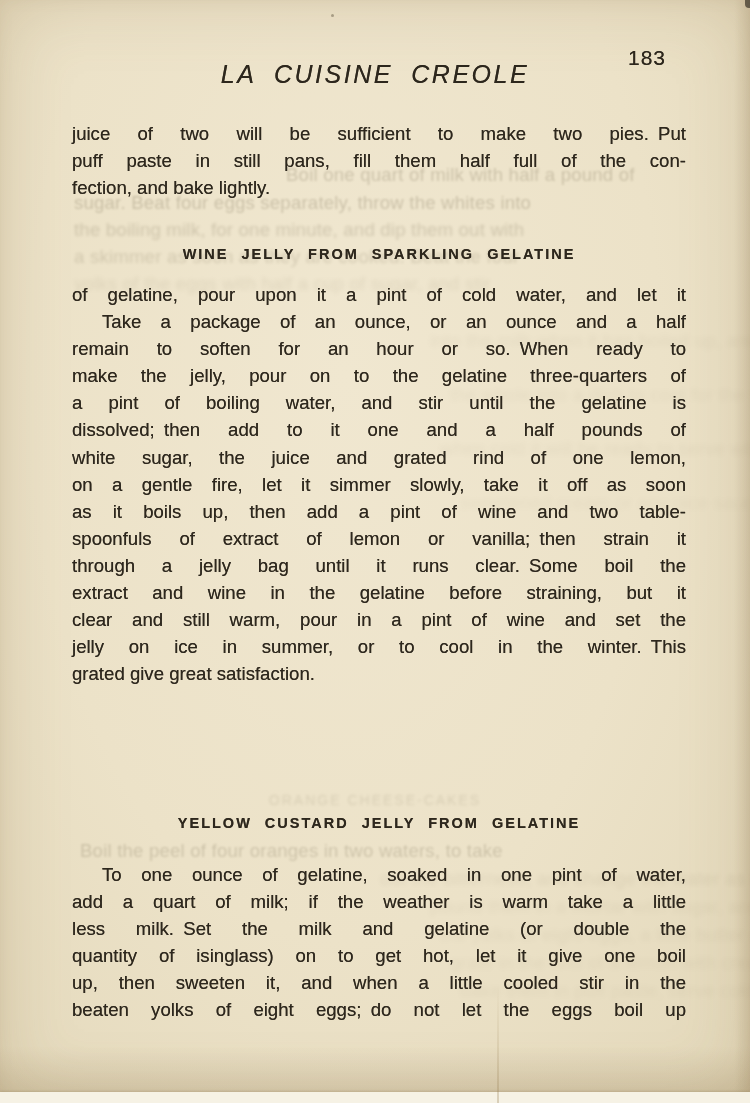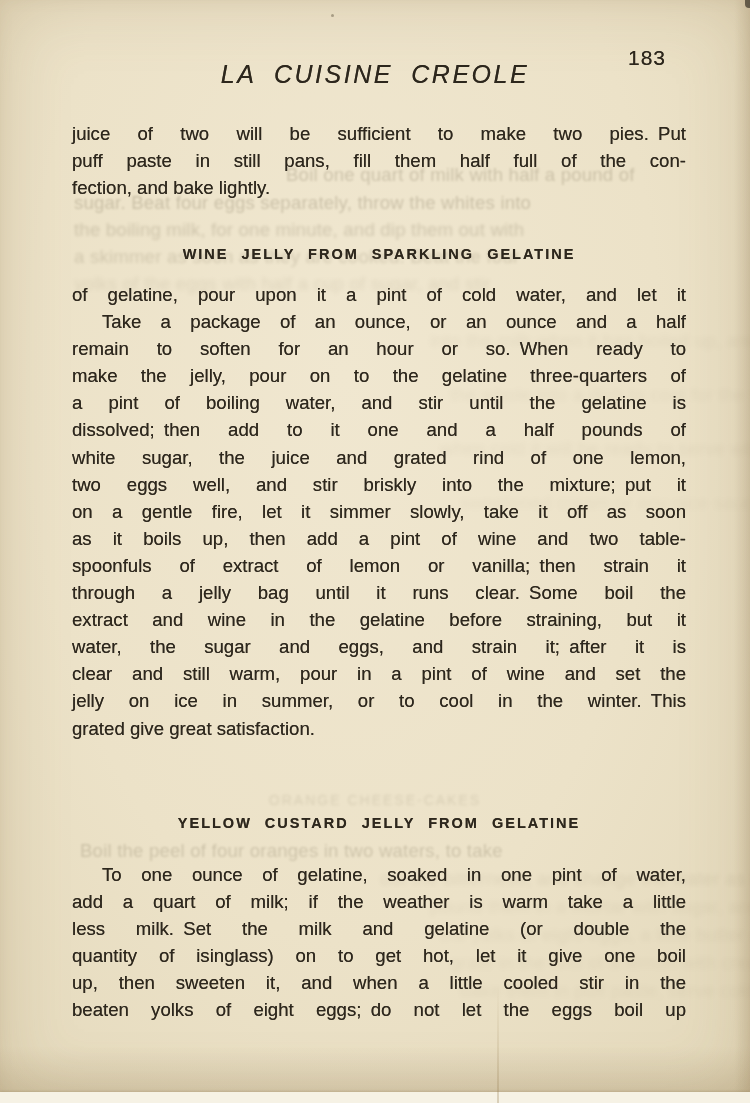--- a/index.html
+++ b/index.html
@@ -141,27 +141,25 @@
   <div class="recipe-heading" id="h1">WINE JELLY FROM SPARKLING GELATINE</div>
 
   <div class="para" id="p2">
       <div class="line">of gelatine, pour upon it a pint of cold water, and let it</div>
       <div class="line indent">Take a package of an ounce, or an ounce and a half</div>
       <div class="line">remain to soften for an hour or so. When ready to</div>
       <div class="line">make the jelly, pour on to the gelatine three-quarters of</div>
       <div class="line">a pint of boiling water, and stir until the gelatine is</div>
       <div class="line">dissolved; then add to it one and a half pounds of</div>
       <div class="line">white sugar, the juice and grated rind of one lemon,</div>
-      <div class="line">two eggs well, and stir briskly into the mixture; put it</div>
       <div class="line">on a gentle fire, let it simmer slowly, take it off as soon</div>
       <div class="line">as it boils up, then add a pint of wine and two table-</div>
       <div class="line">spoonfuls of extract of lemon or vanilla; then strain it</div>
       <div class="line">through a jelly bag until it runs clear. Some boil the</div>
       <div class="line">extract and wine in the gelatine before straining, but it</div>
-      <div class="line">water, the sugar and eggs, and strain it; after it is</div>
       <div class="line">clear and still warm, pour in a pint of wine and set the</div>
       <div class="line">jelly on ice in summer, or to cool in the winter. This</div>
       <div class="line flush">grated give great satisfaction.</div>
     </div>
 
   <div class="recipe-heading" id="h2">YELLOW CUSTARD JELLY FROM GELATINE</div>
 
   <div class="para" id="p3">
       <div class="line indent">To one ounce of gelatine, soaked in one pint of water,</div>
       <div class="line">add a quart of milk; if the weather is warm take a little</div>

